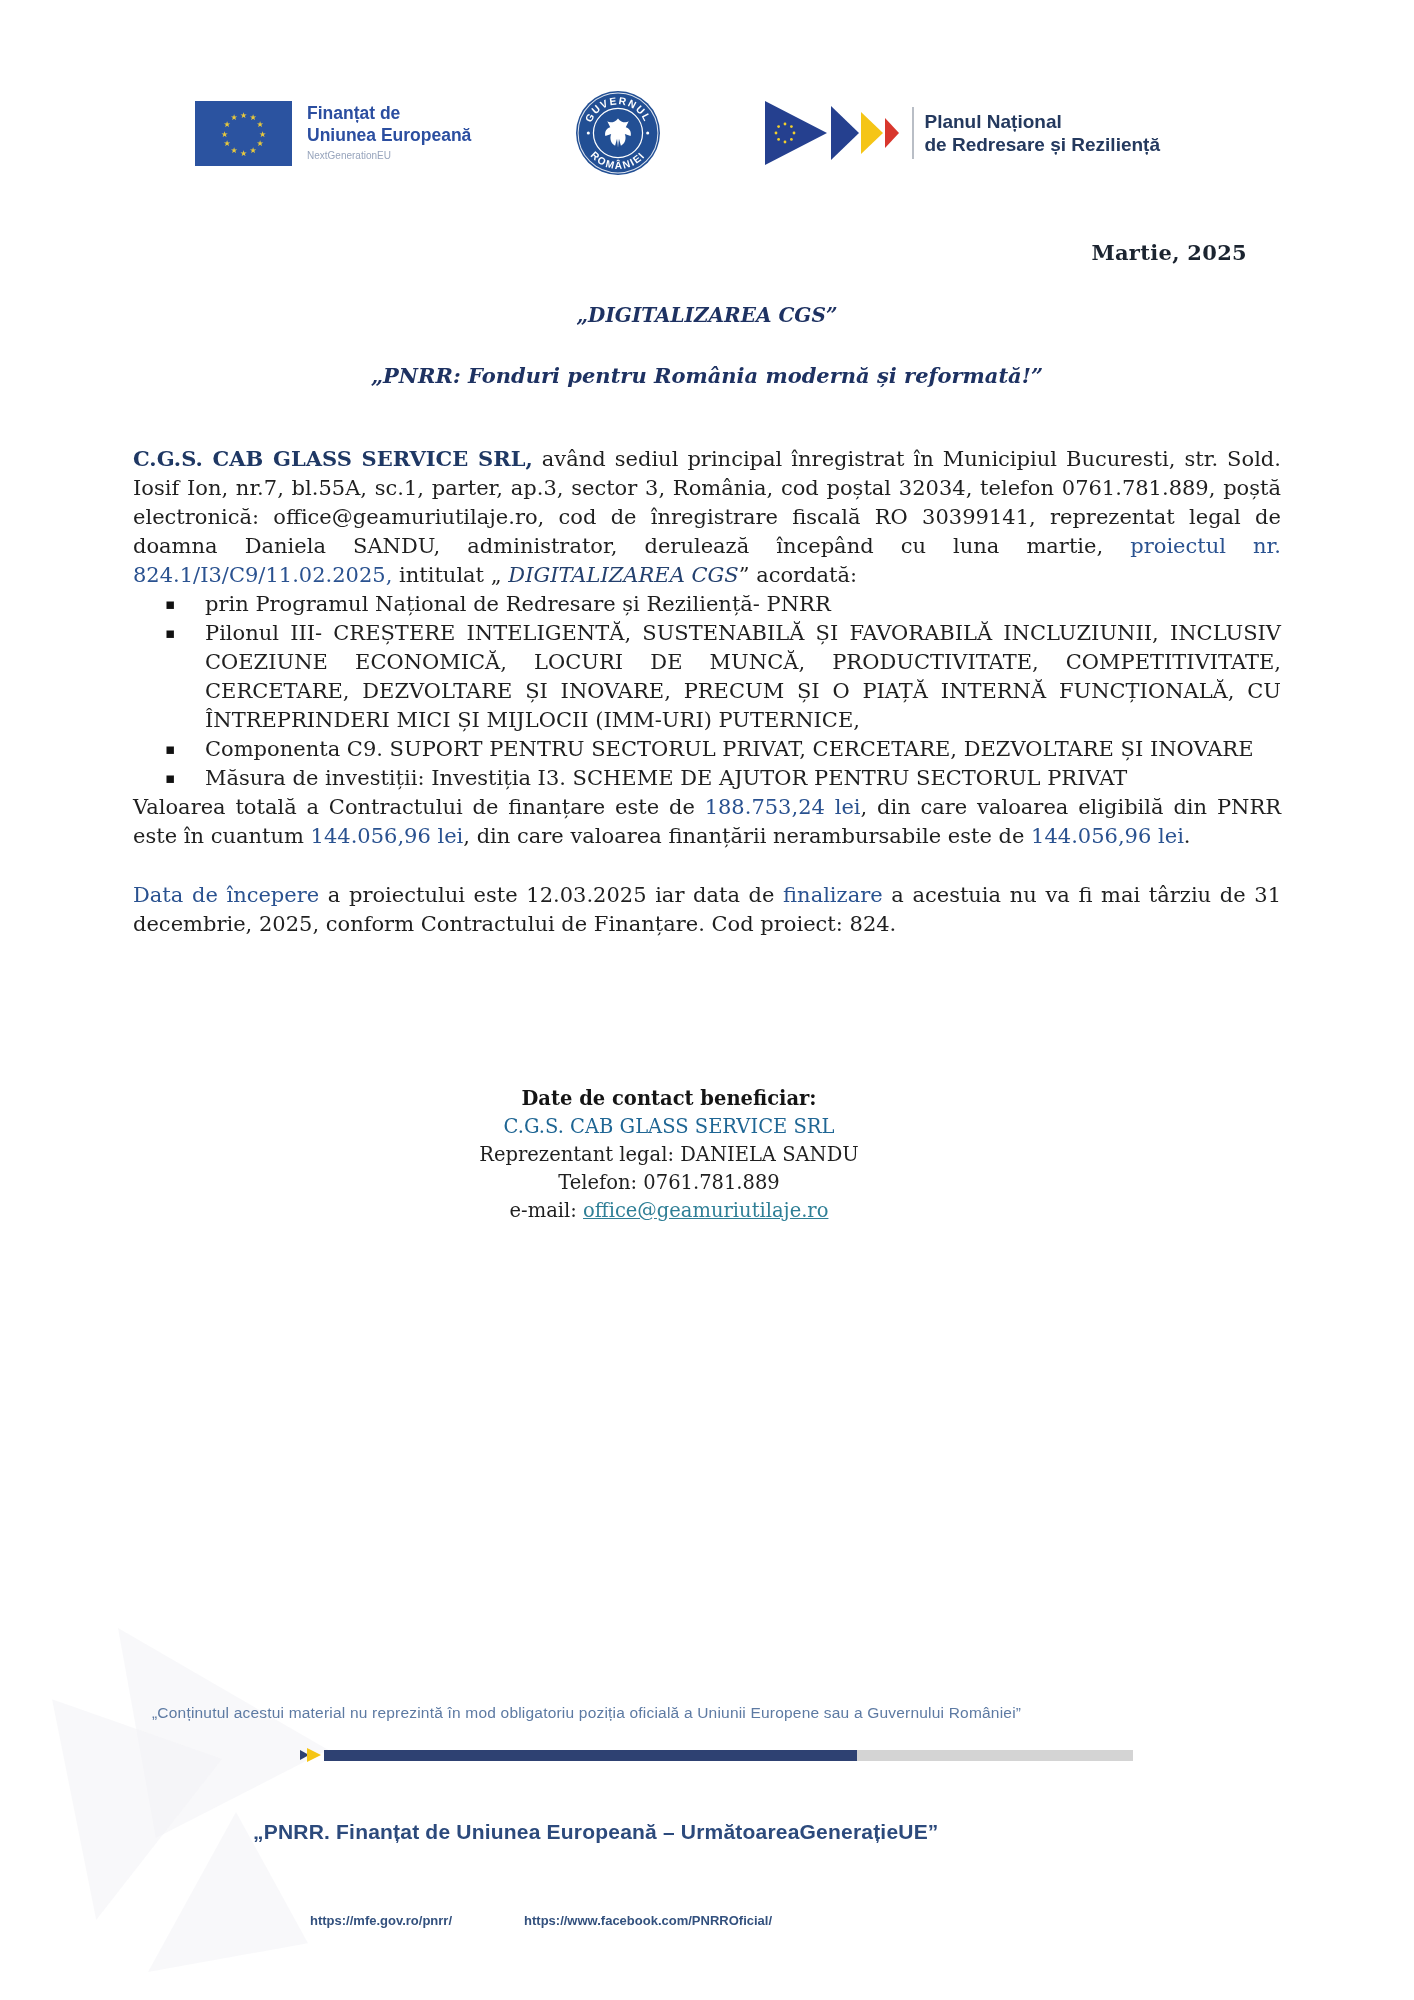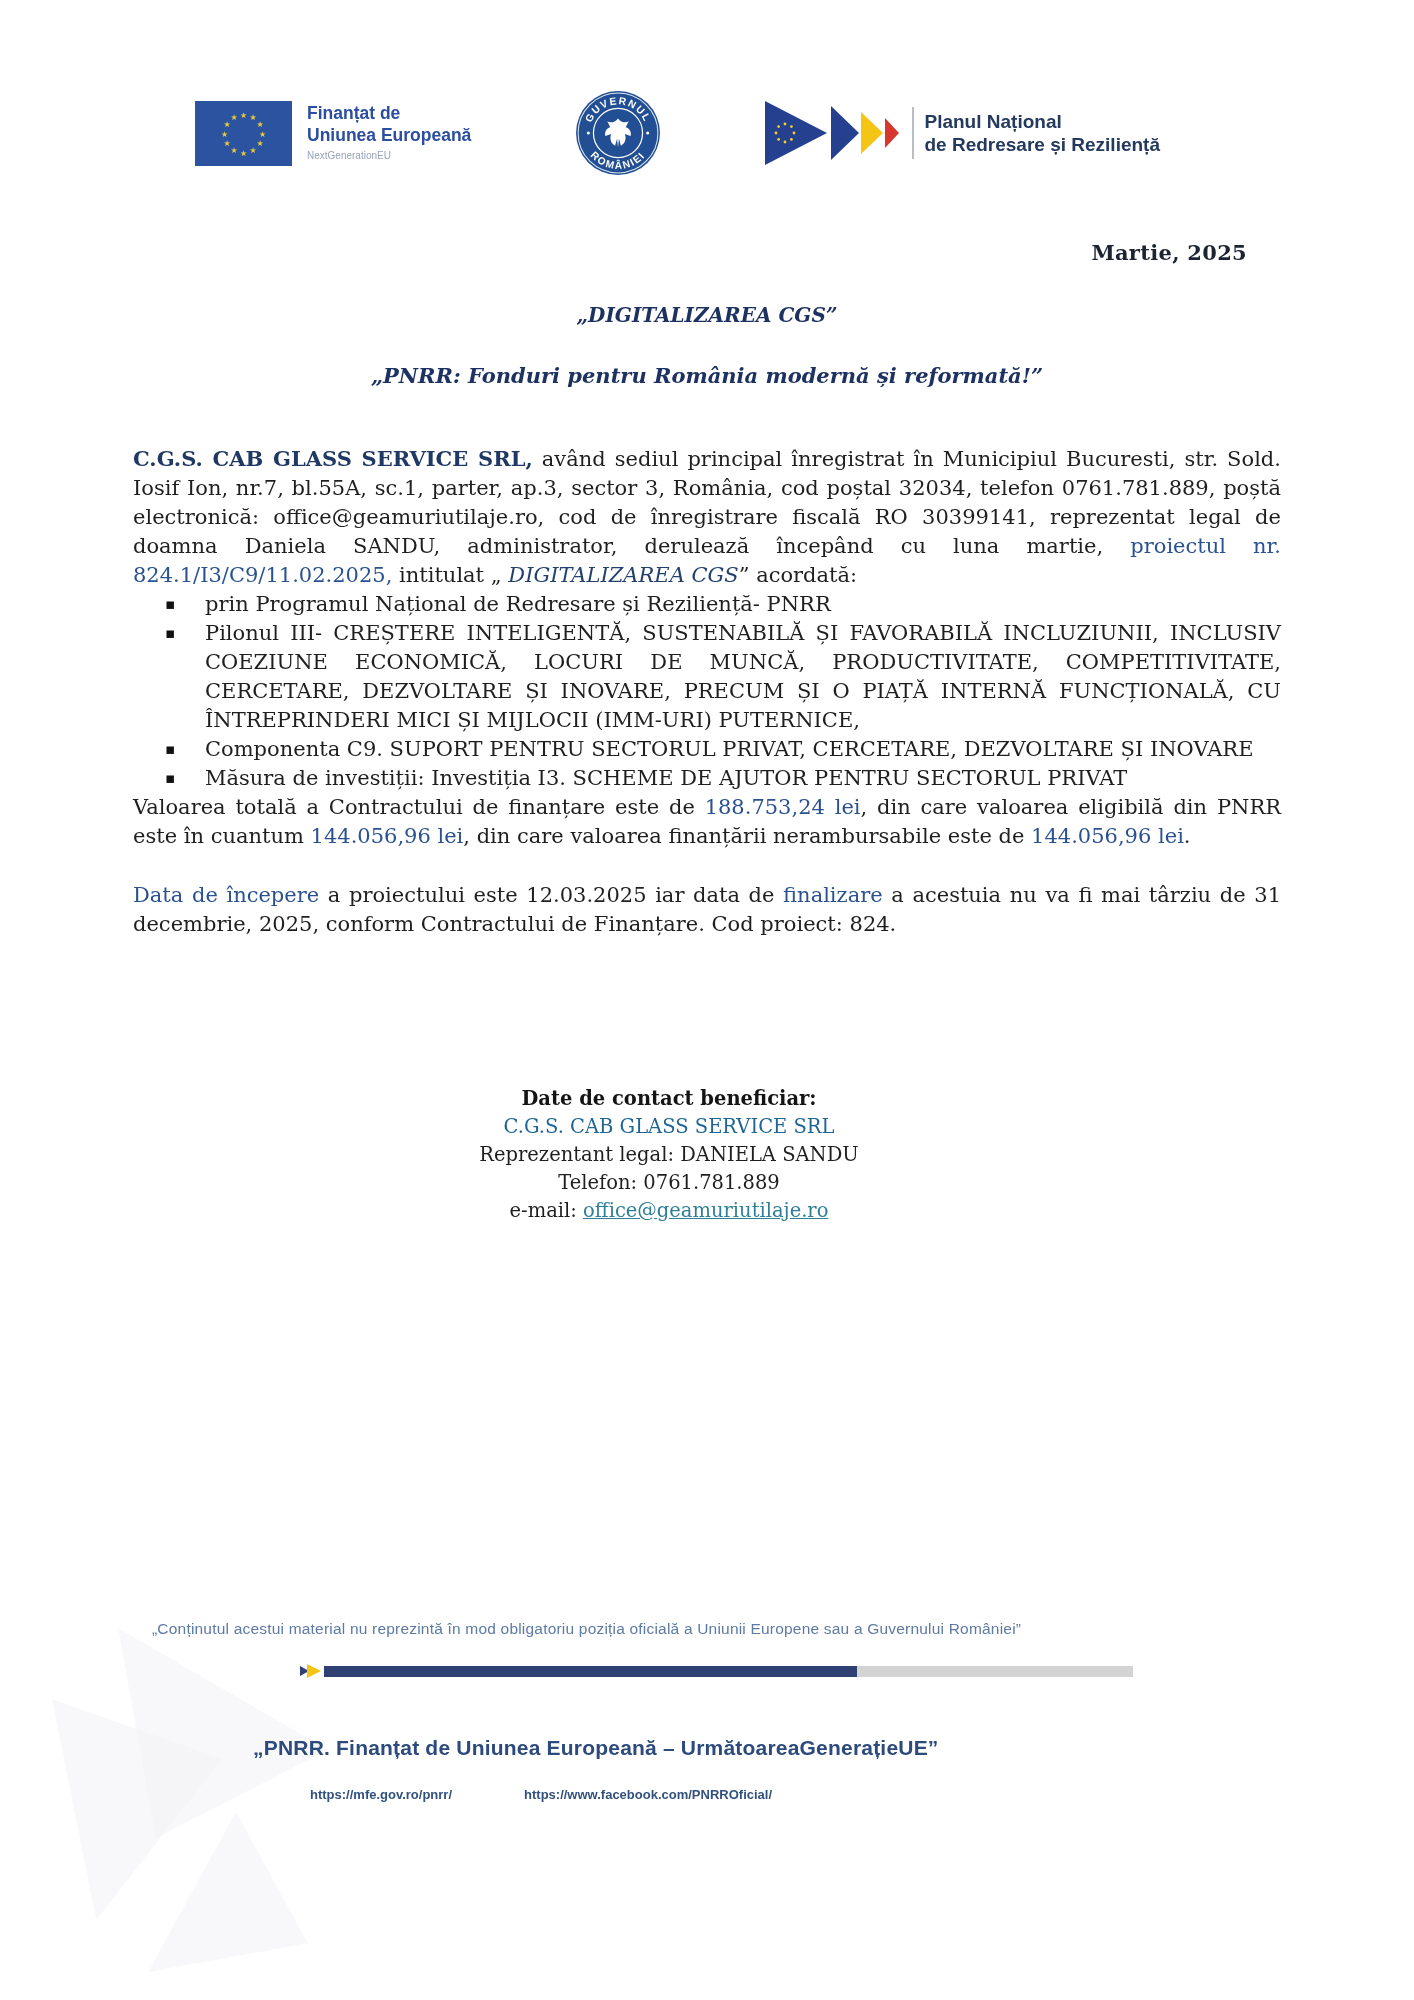--- a/index.html
+++ b/index.html
@@ -43,31 +43,31 @@
   ul.bullets li{position:relative;padding-left:72px;}
   ul.bullets .bullet-glyph{position:absolute;left:32px;top:0;font-size:15px;color:#111;}
 
   
   .contact{margin-top:146px;text-align:center;padding-right:76px;font-size:19.5px;line-height:28px;}
   .contact .heading{font-weight:bold;color:#141414;}
   .contact .company{color:#1f6694;}
   .contact .email-link{color:#2f7f96;text-decoration:underline;cursor:pointer;}
 
   
-  .footer{position:absolute;left:0;top:1620px;width:1186px;}
+  .footer{position:absolute;left:0;top:1704px;width:1186px;}
   .disclaimer{margin-left:152px;font-family:"Liberation Sans",sans-serif;font-size:15.5px;
               color:#5d7aa3;letter-spacing:.2px;}
   .bar-row{display:flex;align-items:center;margin:25px 0 0 300px;}
   .bar-navy{width:533px;height:11px;background:#2e4172;}
   .bar-grey{width:276px;height:11px;background:#d4d4d4;}
   .slogan{margin:57px 0 0 253px;font-family:"Liberation Sans",sans-serif;font-weight:600;
           font-size:21px;color:#2c4a7c;letter-spacing:.2px;}
   .urls{display:flex;gap:72px;margin:27px 0 0 310px;font-family:"Liberation Sans",sans-serif;
         font-weight:bold;font-size:13px;}
-  .urls a{color:#33517e;text-decoration:none;cursor:pointer;}
+  .urls a{color:#33517e;text-decoration:none;cursor:pointer;margin-top:42px;}
 </style>
 </head>
 <body>
 
 <div class="page">
 
   <div class="bg-tri t1"></div>
   <div class="bg-tri t2"></div>
   <div class="bg-tri t3"></div>
 

